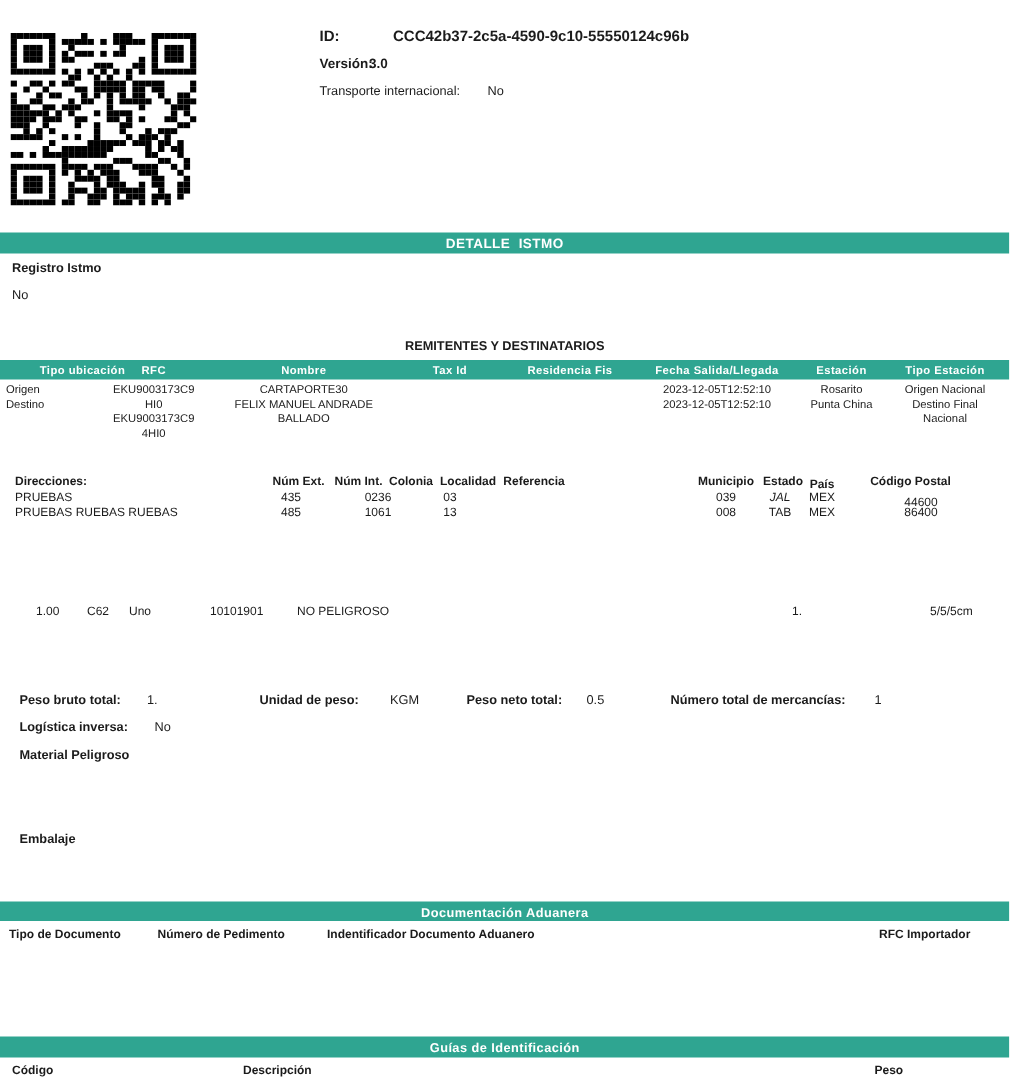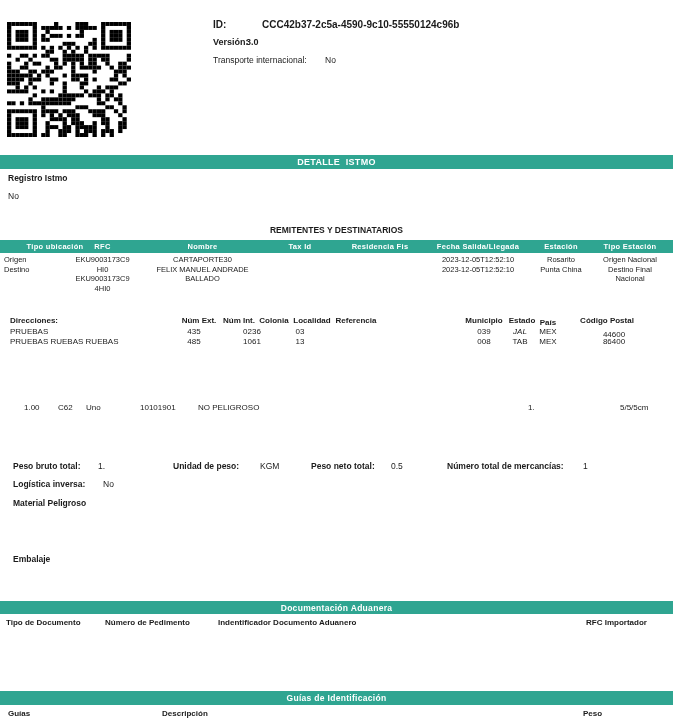--- a/index.html
+++ b/index.html
@@ -544,17 +544,17 @@
     <span class="bar-title">Documentación Aduanera</span>
   </div>
   <div class="abs small b" style="left:6px;top:618px;">Tipo de Documento</div>
   <div class="abs small b" style="left:105px;top:618px;">Número de Pedimento</div>
   <div class="abs small b" style="left:218px;top:618px;">Indentificador Documento Aduanero</div>
   <div class="abs small b" style="left:586px;top:618px;">RFC Importador</div>
 
   <div class="bar" style="top:691px;height:14px;font-size:8.5px;">
     <span class="bar-title">Guías de Identificación</span>
   </div>
-  <div class="abs small b" style="left:8px;top:709px;">Guías</div>
+  <div class="abs small b" style="left:8px;top:709px;">Código</div>
   <div class="abs small b" style="left:162px;top:709px;">Descripción</div>
   <div class="abs small b" style="left:583px;top:709px;">Peso</div>
 
 </div>
 
 </body></html>

